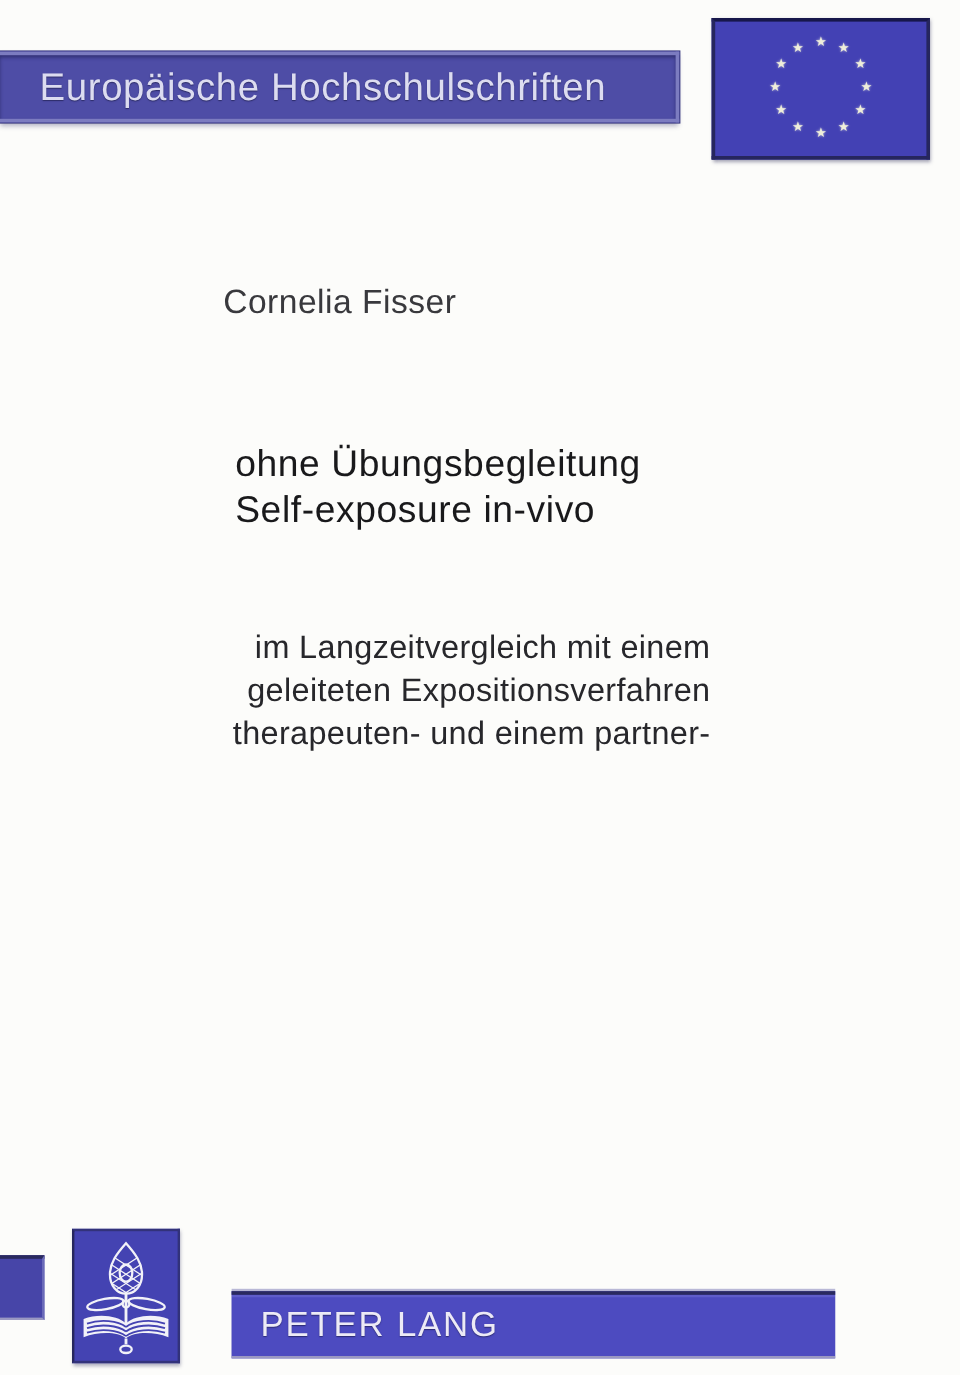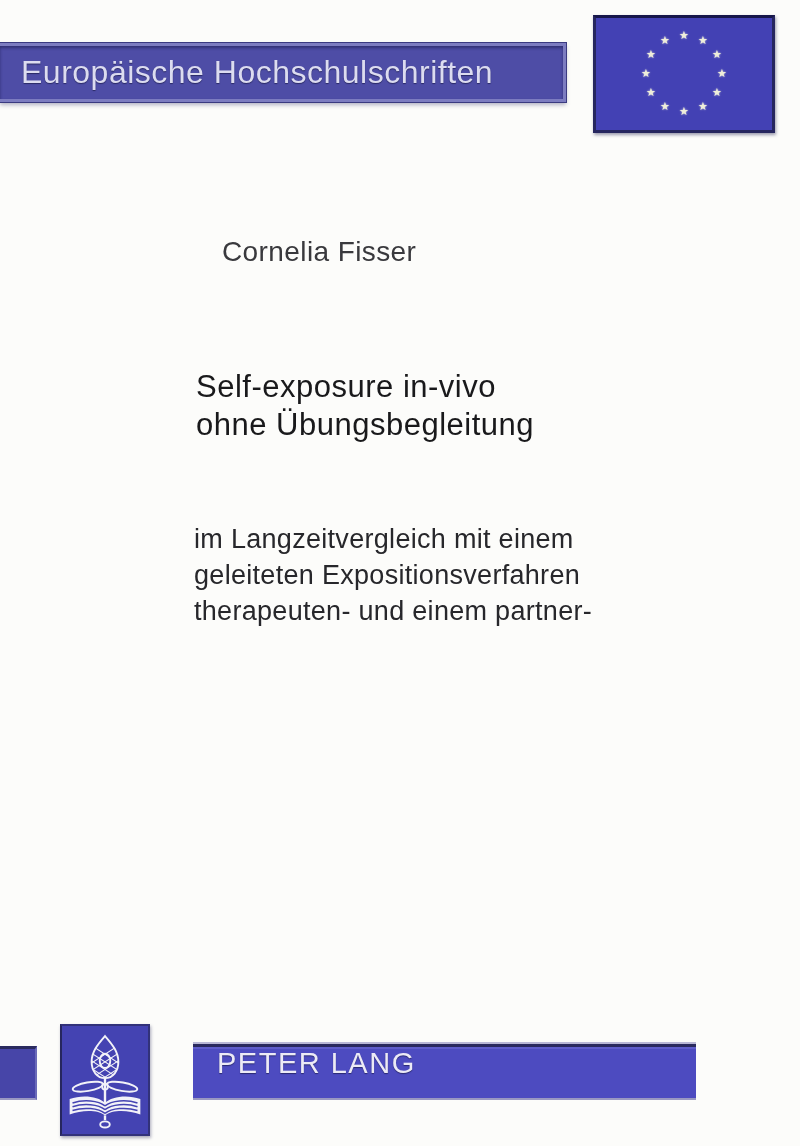--- a/index.html
+++ b/index.html
@@ -16,78 +16,78 @@
     background:#4e4da6;
     border:3px solid #7c7cc0;
     border-left:none;
     box-sizing:border-box;
     box-shadow:0 0 0 1px #3a3a80, 0 3px 4px rgba(90,90,130,.45),
                inset 0 2px 3px rgba(25,25,75,.55);
     display:flex;align-items:center;
   }
   .series-label{
     color:#dcdcf0;font-size:32px;letter-spacing:.5px;
-    padding-left:21px;white-space:nowrap;
+    padding-left:33px;white-space:nowrap;
     text-shadow:0 1px 1px rgba(20,20,60,.6);
   }
   
   .eu-flag{
     position:absolute;left:593px;top:15px;width:182px;height:118px;
     background:#4341b4;
     border:3px solid #26265e;border-top-color:#17174a;
     box-sizing:border-box;
     box-shadow:1px 2px 3px rgba(60,60,100,.5);
   }
   .eu-star{
     position:absolute;
     font-size:11px;line-height:11px;
     color:#efeeda;
     transform:translate(-50%,-55%);
     text-shadow:0 0 2px rgba(255,255,230,.8);
   }
   
   .author{
     position:absolute;left:186px;top:236px;
-    font-size:28px;color:#39393d;letter-spacing:.4px;white-space:nowrap;margin-left:36px;
+    font-size:28px;color:#39393d;letter-spacing:.4px;white-space:nowrap;
   }
   .title{
     position:absolute;left:196px;top:368px;
     font-size:31px;line-height:38px;color:#19191b;
     letter-spacing:.5px;white-space:nowrap;
   }
   .subtitle{
     position:absolute;left:194px;top:521px;
     font-size:27px;line-height:36px;color:#27272b;
-    letter-spacing:.3px;white-space:nowrap;
+    letter-spacing:.3px;white-space:nowrap;text-align:right;
   }
   
   .publisher-bar-stub{
     position:absolute;left:0;top:1046px;width:37px;height:54px;
     background:#4745a8;
     border-top:3px solid #2a2a5e;
     border-right:2px solid #6a6ab8;
     border-bottom:2px solid #9a98c2;
     box-sizing:border-box;
   }
   .publisher-logo{
     position:absolute;left:60px;top:1024px;width:90px;height:112px;
     background:#4443b2;
     border:2px solid #32327a;border-left-color:#26265e;
     box-sizing:border-box;
     display:flex;align-items:center;justify-content:center;
     box-shadow:1px 2px 3px rgba(70,70,110,.45);
   }
   .publisher-banner{
-    position:absolute;left:193px;top:1044px;width:503px;height:56px;
+    position:absolute;left:193px;top:1076px;width:503px;height:56px;
     background:#4d4bc0;
     border-top:3px solid #2a2a5e;
     border-bottom:2px solid #9a98c2;
     box-sizing:border-box;
     box-shadow:0 -2px 0 #b9b8d6, inset 0 2px 0 #5f5dca;
-    display:flex;
+    display:flex;align-items:center;
   }
   .publisher-label{
     color:#eceaf6;font-size:29px;letter-spacing:1.5px;
     padding-left:24px;white-space:nowrap;
     text-shadow:0 1px 1px rgba(20,20,60,.6);
   }
 </style>
 </head>
 <body>
 
@@ -108,22 +108,22 @@
     <span class="eu-star" style="left:69px;top:89px">★</span>
     <span class="eu-star" style="left:55px;top:75px">★</span>
     <span class="eu-star" style="left:50px;top:56px">★</span>
     <span class="eu-star" style="left:55px;top:37px">★</span>
     <span class="eu-star" style="left:69px;top:23px">★</span>
   </div>
 
   <div class="author">Cornelia Fisser</div>
 
   <div class="title">
+    <div>ohne Übungsbegleitung</div>
     <div>Self-exposure in-vivo</div>
-    <div>ohne Übungsbegleitung</div>
   </div>
 
   <div class="subtitle">
     <div>im Langzeitvergleich mit einem</div>
     <div>geleiteten Expositionsverfahren</div>
     <div>therapeuten- und einem partner-</div>
   </div>
 
   <div class="publisher-bar-stub"></div>
 

